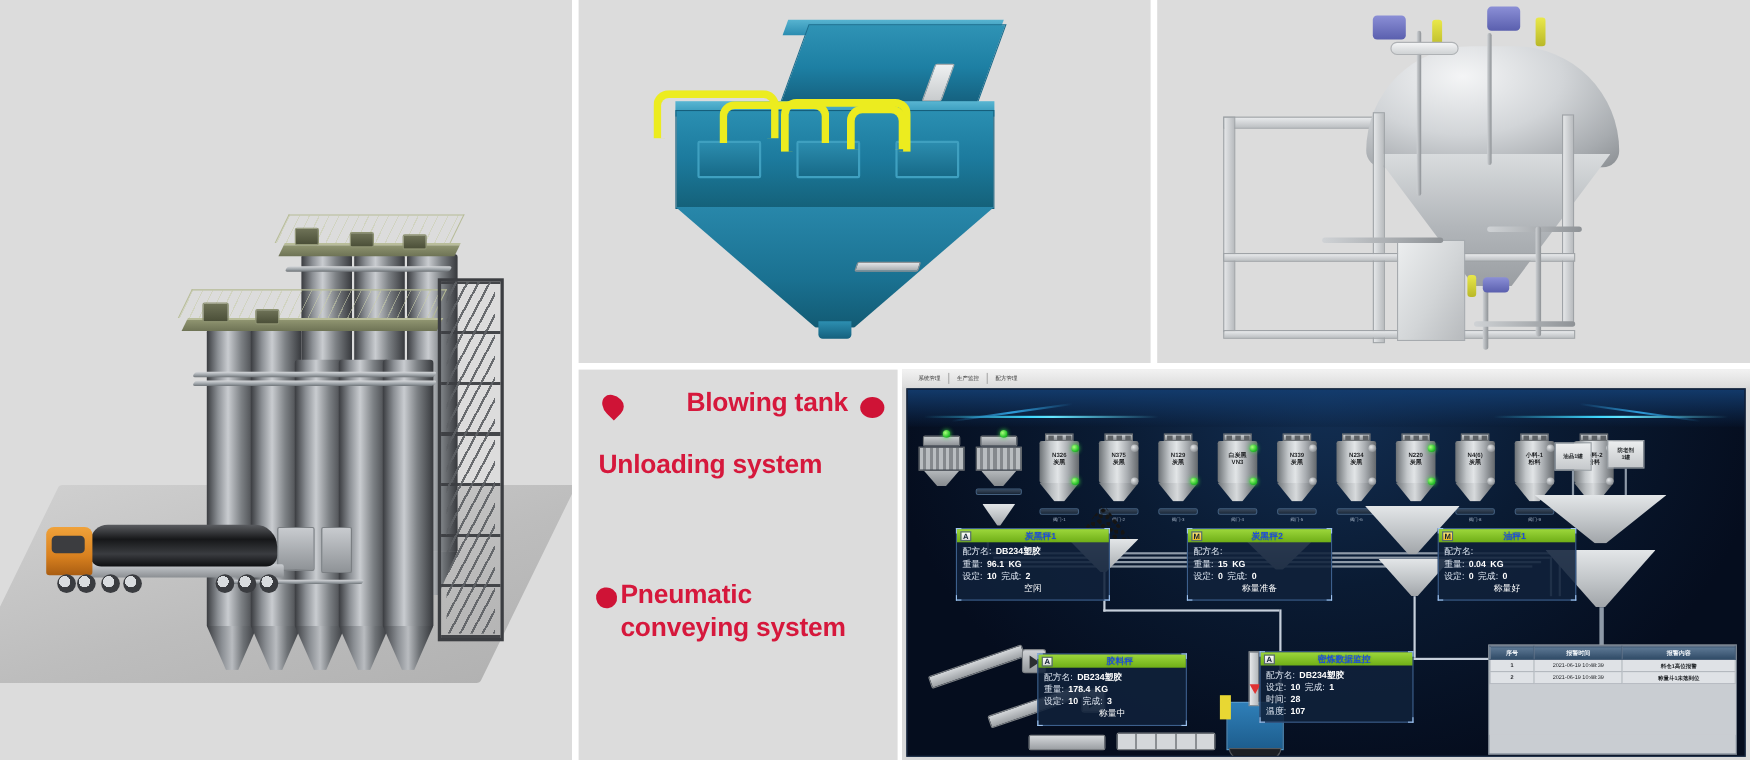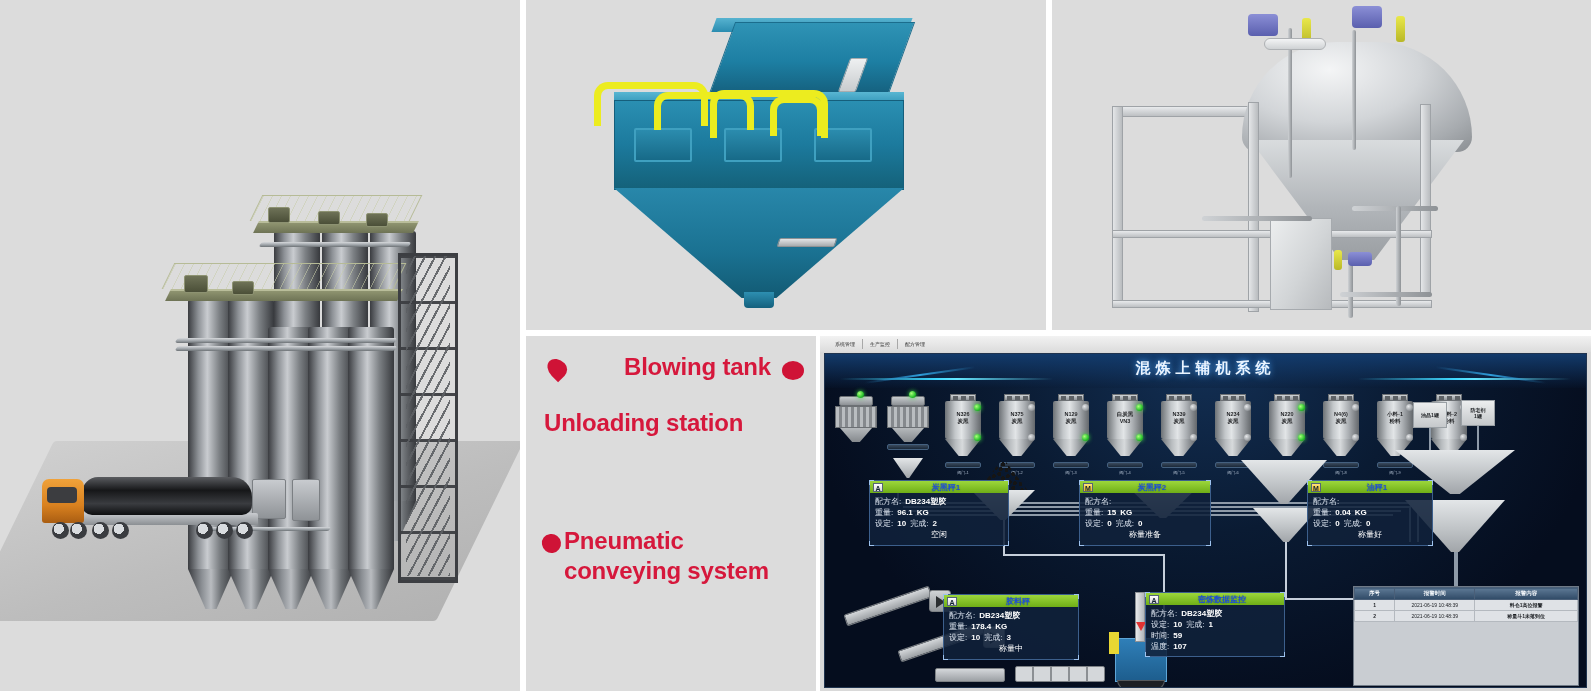--- a/index.html
+++ b/index.html
@@ -487,40 +487,39 @@
     <div class="bt-pipe" style="left:288px; top:292px; width:92px; height:5px;"></div>
     <div class="bt-ylw" style="left:282px; top:250px; width:8px; height:20px;"></div>
     <div class="bt-valve" style="left:296px; top:252px; width:24px; height:14px; background:linear-gradient(180deg,#8b8fd6,#5a5fae);"></div>
   </div>
 
   <div class="panel" id="panel-labels">
     <div class="drop tear" style="left:22px; top:22px;"></div>
     <div class="lbl" style="left:98px; top:18px; font-size:24px;">Blowing tank</div>
     <div class="dot-oval" style="left:256px; top:25px;"></div>
 
-    <div class="lbl" style="left:18px; top:74px; font-size:24px;">Unloading station</div>
+    <div class="lbl" style="left:18px; top:74px; font-size:24px;">Unloading system</div>
 
     <div class="dia" style="left:16px; top:198px;"></div>
     <div class="lbl" style="left:38px; top:192px; font-size:24px;">Pneumatic</div>
     <div class="lbl" style="left:38px; top:222px; font-size:24px;text-align:right;">conveying system</div>
   </div>
 
   <div class="panel" id="panel-hmi">
 
     <div class="hmi-menubar">
       <div class="hmi-menu-item">系统管理</div>
       <div class="hmi-menu-item">生产监控</div>
       <div class="hmi-menu-item">配方管理</div>
     </div>
 
     <div class="hmi-screen">
       <div class="hmi-banner"></div>
       <div class="chev" style="left:40px;"></div>
       <div class="chev" style="right:40px; transform:skewY(8deg);"></div>
-      <div class="hmi-title">混炼上辅机系统</div>
 
       <div style="position:absolute; left:10px; top:42px; width:42px; height:46px;">
         <div style="position:absolute;left:4px;top:0;width:34px;height:10px;background:linear-gradient(180deg,#c7cbce,#8d9195);border:1px solid #6c7074;border-radius:2px;"></div>
         <div style="position:absolute;left:0;top:10px;width:42px;height:22px;background:repeating-linear-gradient(90deg,#b9bdc0 0 3px,#85898d 3px 6px);border:1px solid #6c7074;"></div>
         <div style="position:absolute;left:5px;top:32px;width:32px;height:14px;background:linear-gradient(180deg,#b5b9bc,#85898d);clip-path:polygon(0 0,100% 0,62% 100%,38% 100%);"></div>
         <div class="led on" style="left:22px;top:-5px;"></div>
       </div>
       <div style="position:absolute; left:62px; top:42px; width:42px; height:46px;">
         <div style="position:absolute;left:4px;top:0;width:34px;height:10px;background:linear-gradient(180deg,#c7cbce,#8d9195);border:1px solid #6c7074;border-radius:2px;"></div>
         <div style="position:absolute;left:0;top:10px;width:42px;height:22px;background:repeating-linear-gradient(90deg,#b9bdc0 0 3px,#85898d 3px 6px);border:1px solid #6c7074;"></div>
@@ -884,21 +883,21 @@
               <span class="v">DB234塑胶</span>
             </div>
           <div class="r">
               <span class="k">设定:</span>
               <span class="v">10</span>
               <span class="k g2">完成:</span>
               <span class="v">1</span>
             </div>
           <div class="r">
               <span class="k">时间:</span>
-              <span class="v g2">59</span>
+              <span class="v g2">28</span>
             </div>
           <div class="r">
               <span class="k">温度:</span>
               <span class="v g2">107</span>
             </div>
         </div>
       </div>
 
       <div class="atable" style="left:528px; top:232px; width:226px; height:100px;">
         <table>

